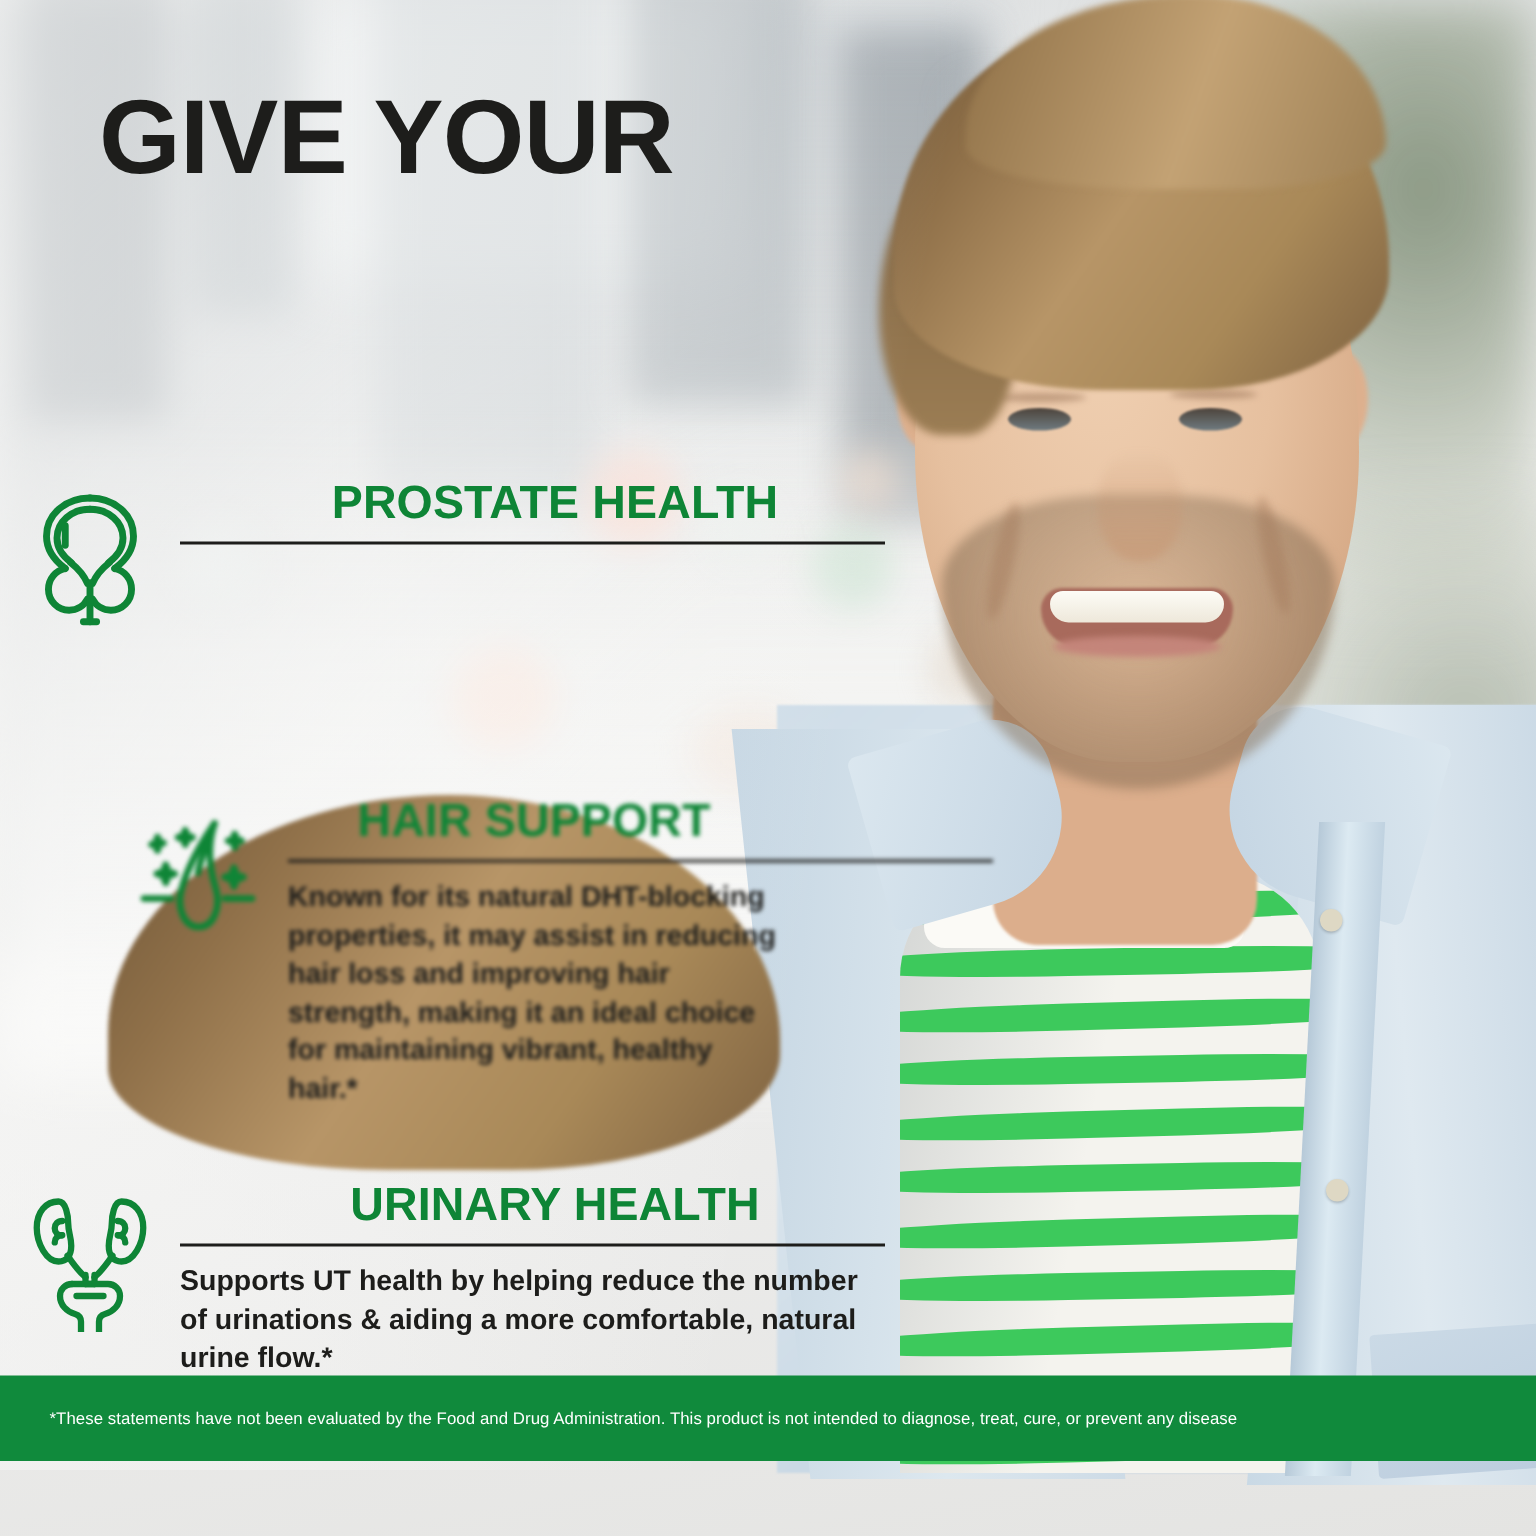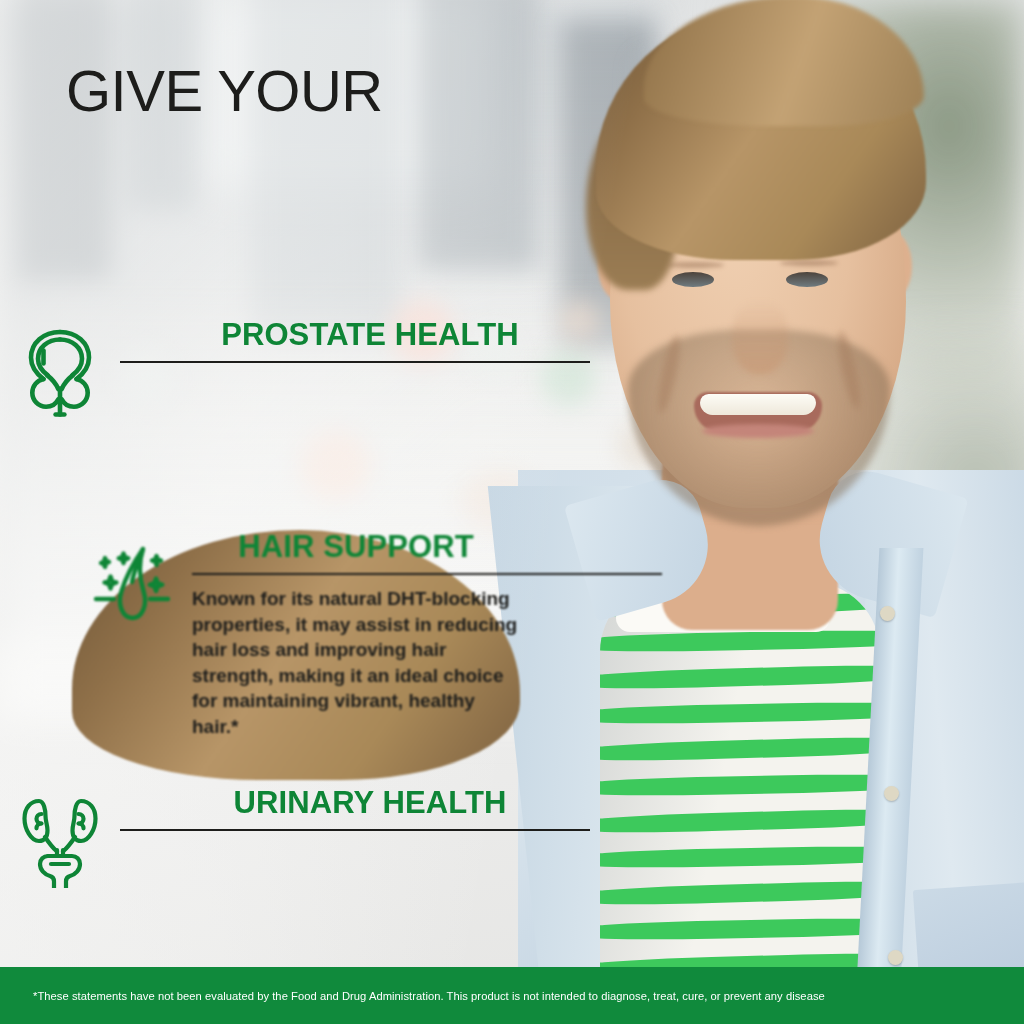--- a/index.html
+++ b/index.html
@@ -160,21 +160,21 @@
   .wash{
     position:absolute;left:0;top:0;width:660px;height:980px;
     background:linear-gradient(100deg,rgba(250,250,249,.58) 0%,rgba(250,250,249,.34) 46%,rgba(250,250,249,0) 78%);
     pointer-events:none;
   }
 
   
   .content{position:absolute;inset:0;}
   .headline{
     position:absolute;left:66px;top:58px;width:520px;
-    font-size:58px;line-height:66px;font-weight:400;letter-spacing:-.5px;
+    font-size:70px;line-height:66px;font-weight:700;letter-spacing:-.5px;
     color:#1d1d1b;text-transform:uppercase;
   }
   .headline div{white-space:nowrap;}
 
   .features{position:absolute;left:0;top:318px;width:620px;}
   .feature{position:relative;min-height:180px;padding-left:118px;margin-bottom:8px;}
   .feature .icon{position:absolute;left:14px;top:6px;width:92px;height:96px;}
   .feature .icon svg{width:100%;height:100%;display:block;}
   .f-title{
     font-size:31px;line-height:34px;font-weight:800;letter-spacing:.1px;
@@ -183,21 +183,21 @@
   .f-rule{width:470px;height:2px;background:#1d1d1b;margin:0 0 11px 2px;}
   .f-body{
     font-size:19px;line-height:25.5px;font-weight:700;color:#1d1d1b;
     margin-left:2px;max-width:470px;
   }
   .feature.hair{min-height:200px;}
   .feature.prostate{margin-bottom:22px;}
   .feature.hair{margin-bottom:16px;}
 
   .disclaimer-bar{
-    position:absolute;left:0;top:967px;width:1024px;height:57px;
+    position:absolute;left:0;top:917px;width:1024px;height:57px;
     background:#108a3c;display:flex;align-items:center;
   }
   .disclaimer-text{
     color:#fff;font-size:11.2px;line-height:14px;letter-spacing:.05px;
     margin-left:33px;white-space:nowrap;
   }
 </style>
 </head>
 <body>
 
@@ -342,20 +342,21 @@
             <path d="M43 58v6"></path>
             <path d="M49 58v6"></path>
             <path d="M43 64h6"></path>
             <path d="M34 64h24c4.5 0 8 3.5 8 8 0 6-4.5 10.5-10 12-2.5.7-4 2.6-4 5.2V96"></path>
             <path d="M34 64c-4.5 0-8 3.5-8 8 0 6 4.5 10.5 10 12 2.5.7 4 2.6 4 5.2V96"></path>
             <path d="M37 72h18"></path>
           </svg>
         </span>
         <div class="f-title">URINARY HEALTH</div>
         <div class="f-rule"></div>
+        <div class="f-body">Supports UT health by helping reduce the number of urinations &amp; aiding a more comfortable, natural urine flow.*</div>
       </div>
 
     </div>
 
     <div class="disclaimer-bar">
       <div class="disclaimer-text">*These statements have not been evaluated by the Food and Drug Administration. This product is not intended to diagnose, treat, cure, or prevent any disease</div>
     </div>
 
   </div>
 </div>

